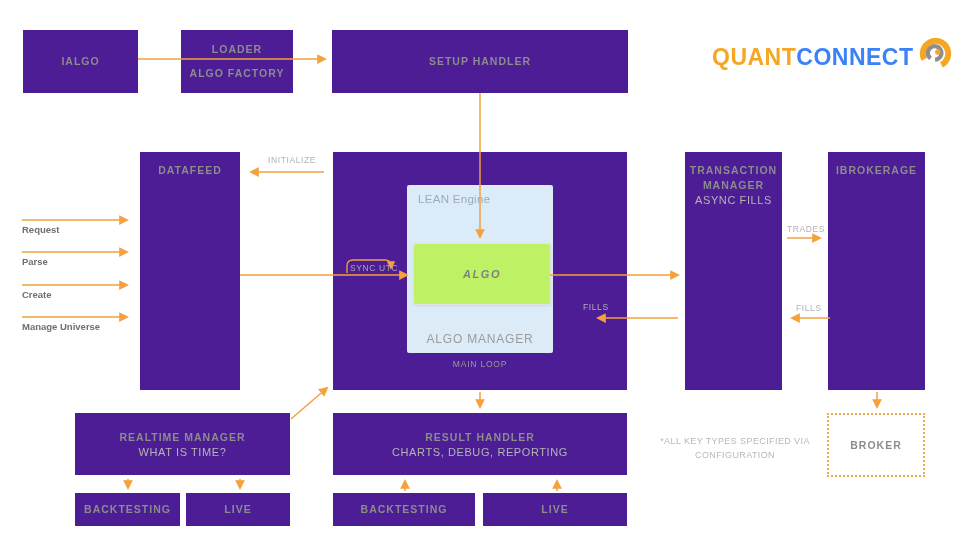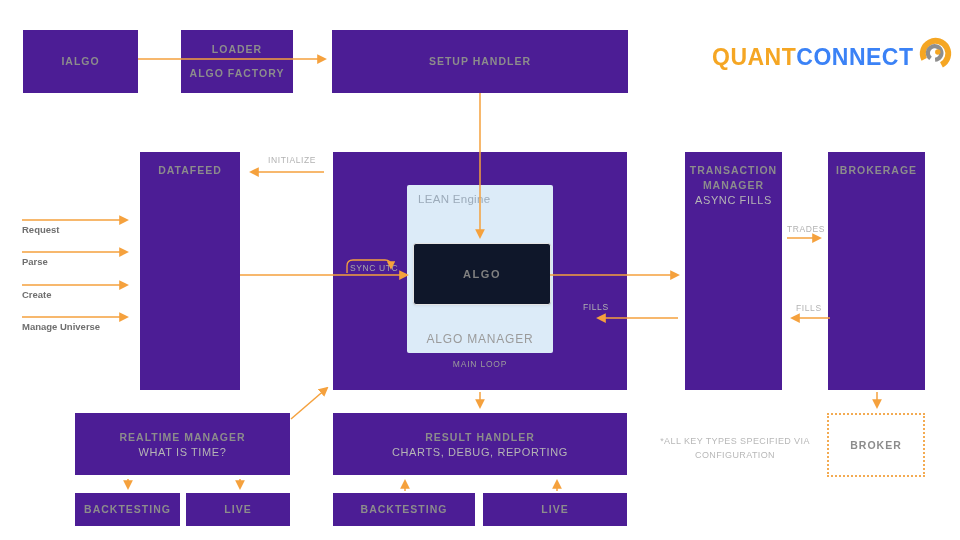--- a/index.html
+++ b/index.html
@@ -7,21 +7,21 @@
   #canvas{position:relative;width:960px;height:540px;background:#ffffff;overflow:hidden;}
   .box{position:absolute;background:#4c1d95;display:flex;align-items:center;justify-content:center;flex-direction:column;box-sizing:border-box;}
   .box-title{font-size:10.5px;font-weight:bold;color:#8c8c8c;letter-spacing:1px;text-align:center;line-height:1.4;}
   .box-sub{font-size:11px;color:#b5b5b5;letter-spacing:0.6px;text-align:center;margin-top:2px;}
   .top-align{justify-content:flex-start;padding-top:11px;}
   .edge-label{position:absolute;font-size:8.5px;color:#b2b2b2;letter-spacing:0.6px;white-space:nowrap;text-align:right;}
   .io-label{position:absolute;left:22px;font-size:9.5px;font-weight:600;color:#6f6f6f;white-space:nowrap;}
   .lean-box{position:absolute;background:#dcebf8;border-radius:2px;}
   .lean-title{position:absolute;left:11px;top:8px;font-size:11.5px;color:#9cabba;letter-spacing:0.3px;}
   .lean-footer{position:absolute;left:0;bottom:7px;width:100%;text-align:center;font-size:12px;color:#9b9b9b;letter-spacing:0.8px;}
-  .algo-box{position:absolute;background:#0f172a;border:1px solid #e4e4e4;border-radius:3px;box-shadow:0 1px 3px rgba(0,0,0,0.07);display:flex;align-items:center;justify-content:center;}
+  .algo-box{position:absolute;background:#bef264;border:1px solid #e4e4e4;border-radius:3px;box-shadow:0 1px 3px rgba(0,0,0,0.07);display:flex;align-items:center;justify-content:center;font-style:italic;}
   .algo-label{font-size:11px;font-weight:bold;color:#808080;letter-spacing:1.6px;}
   .main-loop{position:absolute;text-align:center;font-size:8.5px;color:#9b9b9b;letter-spacing:0.8px;}
   .broker-box{position:absolute;background:#ffffff;border:2px dotted #f3ab52;display:flex;align-items:center;justify-content:center;box-sizing:border-box;}
   .footnote{position:absolute;text-align:center;font-size:9px;color:#b8b8b8;letter-spacing:0.4px;line-height:1.6;}
   .logo{position:absolute;left:712px;top:40px;display:flex;align-items:flex-start;}
   .logo-text{font-size:23px;font-weight:bold;letter-spacing:0.5px;line-height:34px;}
   .logo-quant{color:#f5a623;}
   .logo-connect{color:#3b82f6;}
   .logo-icon{margin-left:2px;margin-top:-7px;}
   #arrows{position:absolute;left:0;top:0;pointer-events:none;z-index:5;}

